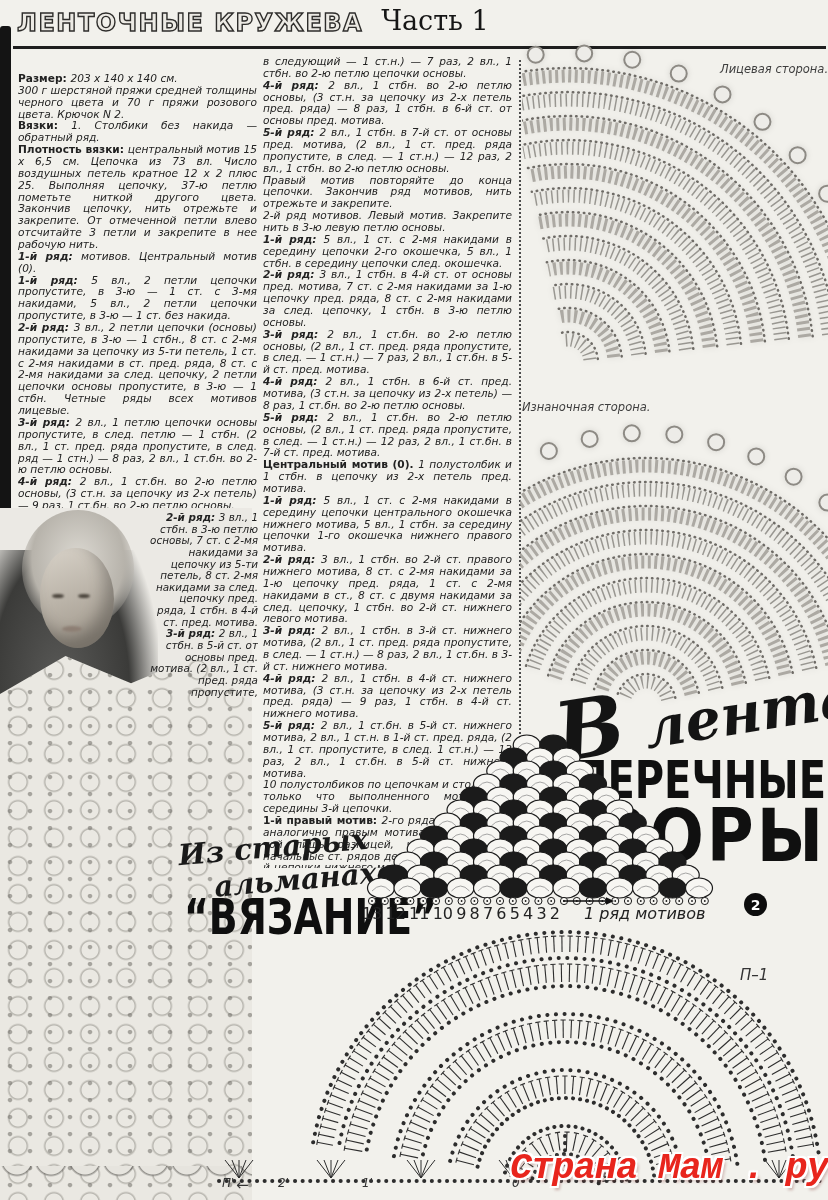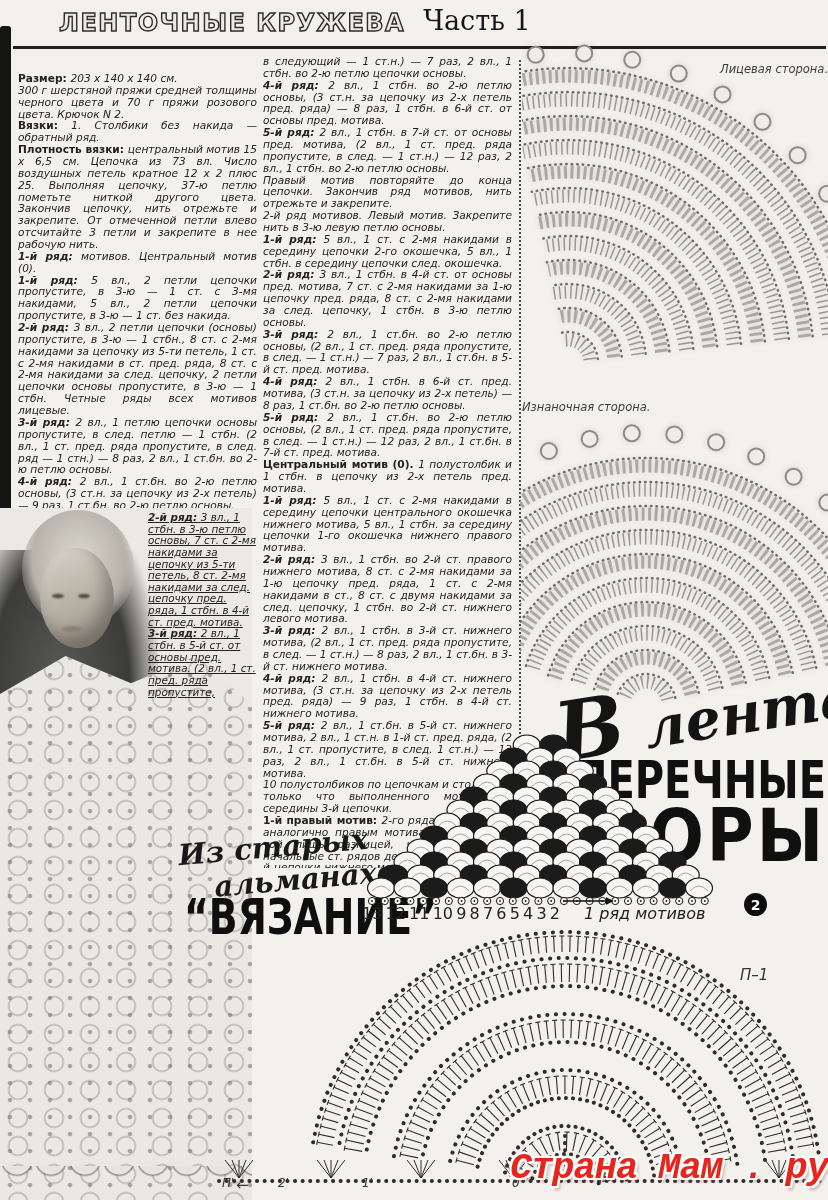--- a/index.html
+++ b/index.html
@@ -2,32 +2,32 @@
 <html><head>
 <meta charset="utf-8">
 <style>
   html,body{margin:0;padding:0;background:#ffffff;}
   .page{position:relative;width:828px;height:1200px;background:#f2f1ec;overflow:hidden;
         font-family:"DejaVu Sans",sans-serif;color:#1d1d1d;}
   .abs{position:absolute;}
   
   .header{position:absolute;left:17px;top:5px;display:flex;align-items:flex-end;gap:18px;}
   .hd-title{font-size:24px;font-weight:700;letter-spacing:1.5px;color:#eceae4;
-            -webkit-text-stroke:1.4px #2e2d2b;white-space:nowrap;margin-left:42px;}
+            -webkit-text-stroke:1.4px #2e2d2b;white-space:nowrap;}
   .hd-part{font-family:"DejaVu Serif",serif;font-weight:400;font-size:27px;color:#161616;padding-bottom:1px;}
   .hd-rule{position:absolute;left:13px;top:46px;width:813px;height:3px;background:#1f1f1f;}
   .scan-edge{position:absolute;left:0;top:26px;width:11px;height:486px;background:#141414;border-radius:3px;}
   
   .col{position:absolute;font-size:10.6px;line-height:1.12;font-style:italic;color:#222;
        text-align:justify;overflow:hidden;}
   .col p{margin:0;}
   .col b{font-weight:700;}
   .col b.up{font-style:normal;}
   #colLeft{left:18px;top:57px;width:239px;height:452px;margin-top:16px;}
-  #colLeftWrap{left:148px;top:512px;width:110px;height:231px;text-align:left;font-size:10.4px;text-decoration:underline;}
+  #colLeftWrap{left:148px;top:512px;width:110px;height:231px;text-align:right;font-size:10.4px;}
   #colMid{left:263px;top:56px;width:249px;height:812px;}
   .separator{position:absolute;left:519px;top:60px;height:806px;width:0;border-left:2px dotted #4c4c4c;}
   
   .lace-svg{position:absolute;overflow:hidden;filter:drop-shadow(0 0 3px rgba(0,0,0,.12));}
   .photo-label{position:absolute;font-style:italic;font-size:11.5px;color:#3e3e3e;white-space:nowrap;}
   
   .woman{position:absolute;left:0;top:508px;width:252px;height:692px;overflow:hidden;}
   .pw-bg{position:absolute;left:0;top:0;right:0;bottom:0;background:#ebe9e4;}
   .pw-dark{position:absolute;left:-10px;top:42px;width:168px;height:330px;
            background:radial-gradient(ellipse at 42% 42%,#5a5a58 0%,#3b3b39 50%,rgba(59,59,57,0) 74%);}

